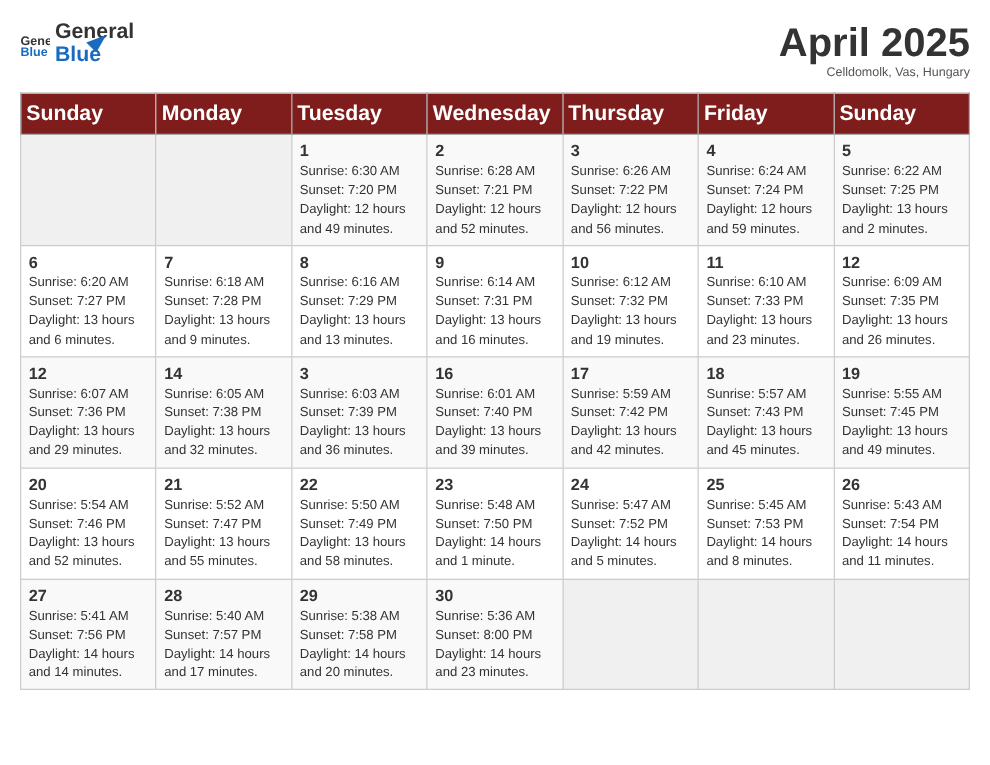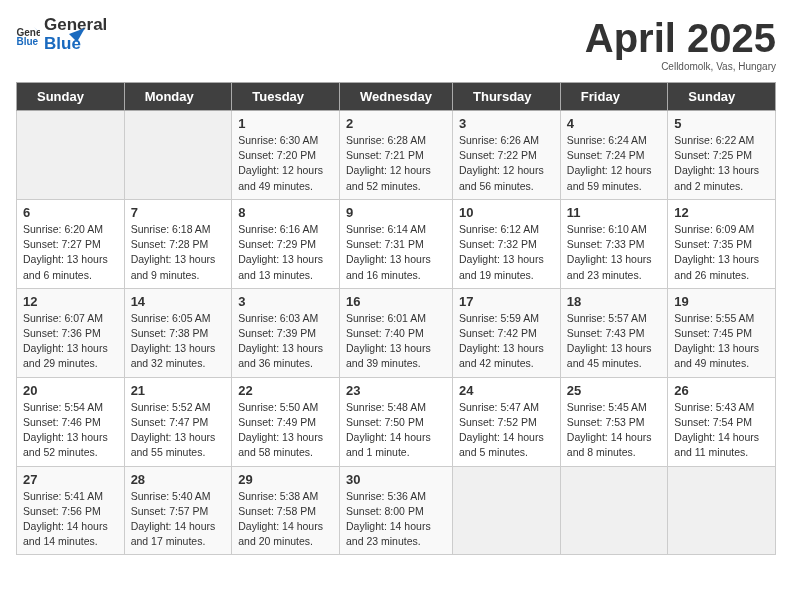--- a/index.html
+++ b/index.html
@@ -22,39 +22,39 @@
       gap: 4px;
     }
     .logo-icon {
       width: 24px;
       height: 20px;
     }
     .title-block {
       text-align: right;
     }
     .main-title {
-      font-size: 40px;
+      font-size: 32px;
       font-weight: bold;
       color: #333;
     }
     .subtitle {
       font-size: 10px;
       color: #555;
     }
     table {
       width: 100%;
       border-collapse: collapse;
       font-size: 11px;
     }
     thead tr th {
-      background-color: #404040;
+      background-color: #7f1d1d;
       color: #fff;
-      padding: 6px 20px;
+      padding: 6px 4px;
       text-align: left;
-      font-size: 13px;
+      font-size: 17px;
       font-weight: bold;
       border: 1px solid #aaa;
     }
     tbody tr td {
       border: 1px solid #ccc;
       padding: 5px 6px;
       vertical-align: top;
       width: 108px;
       min-height: 70px;
       color: #333;

